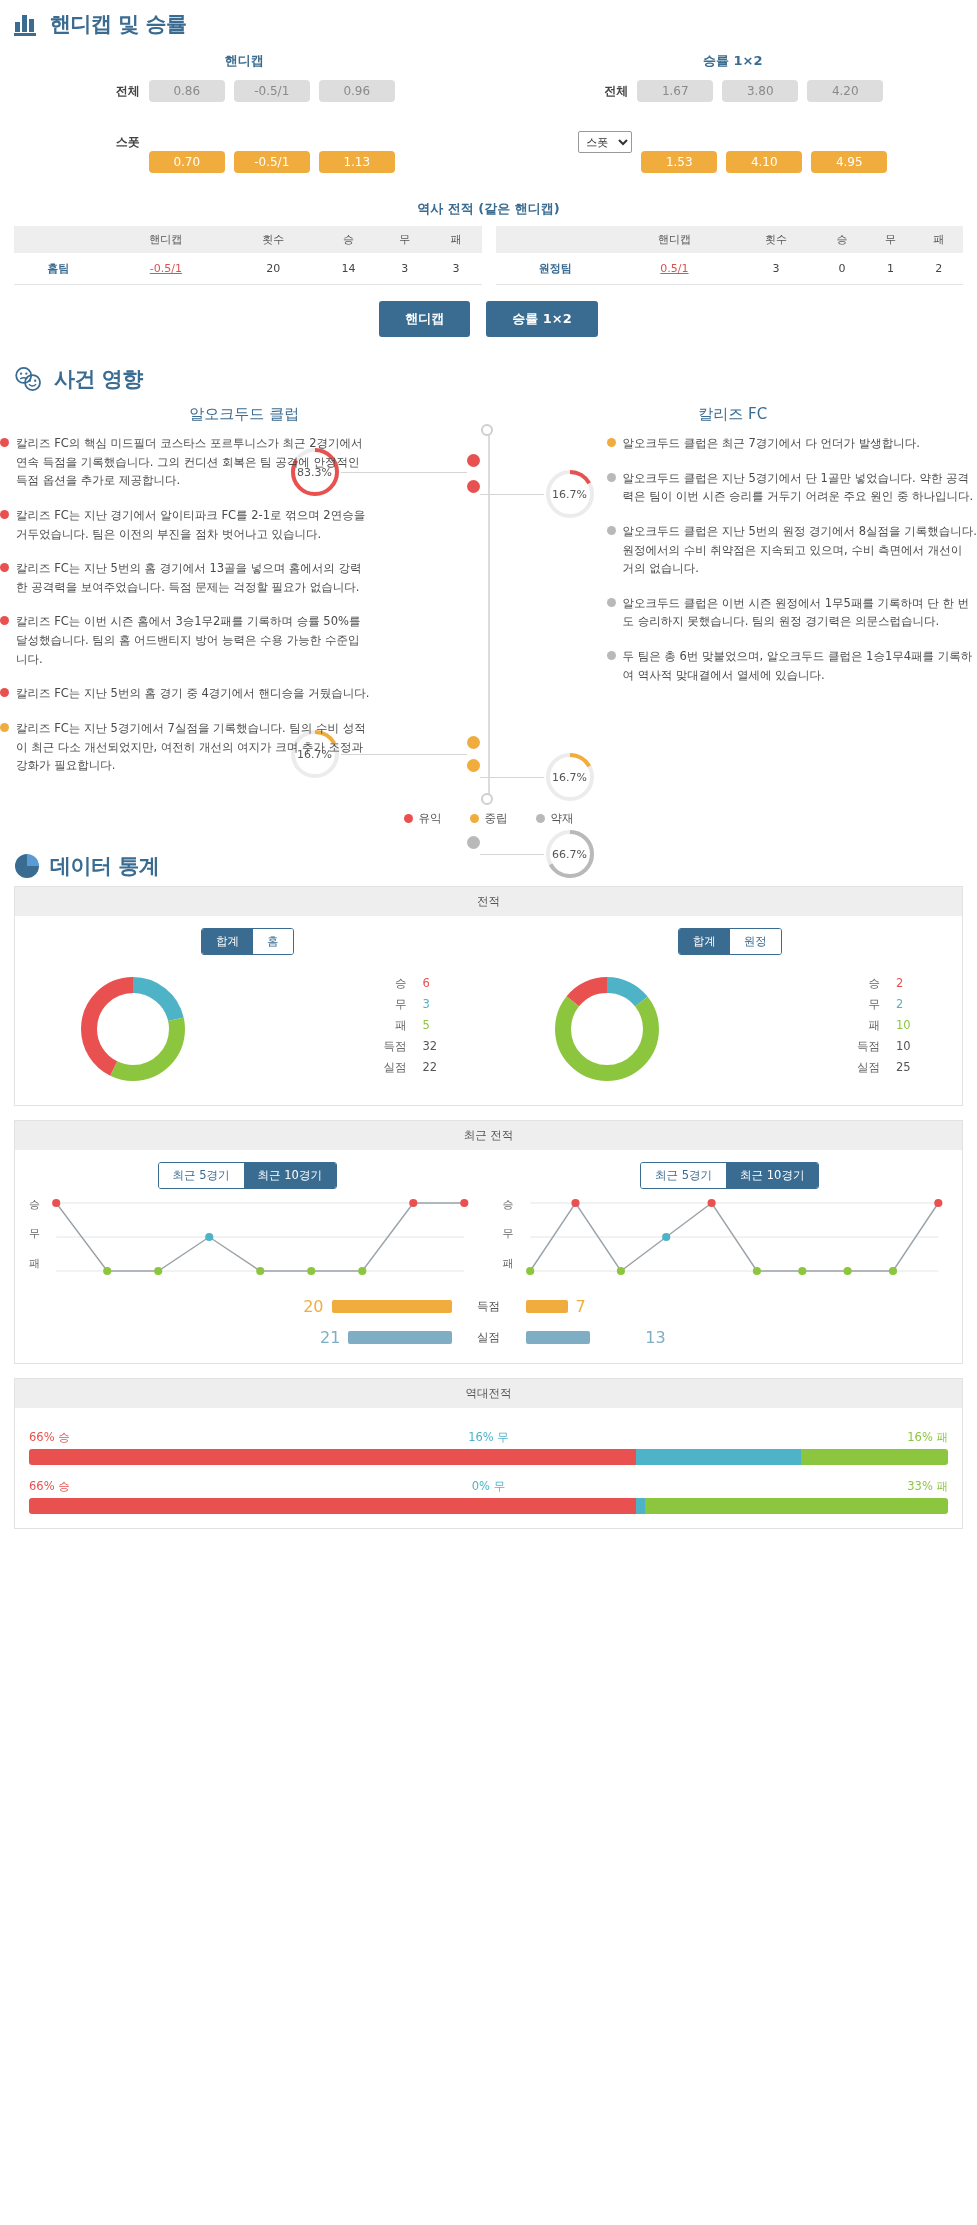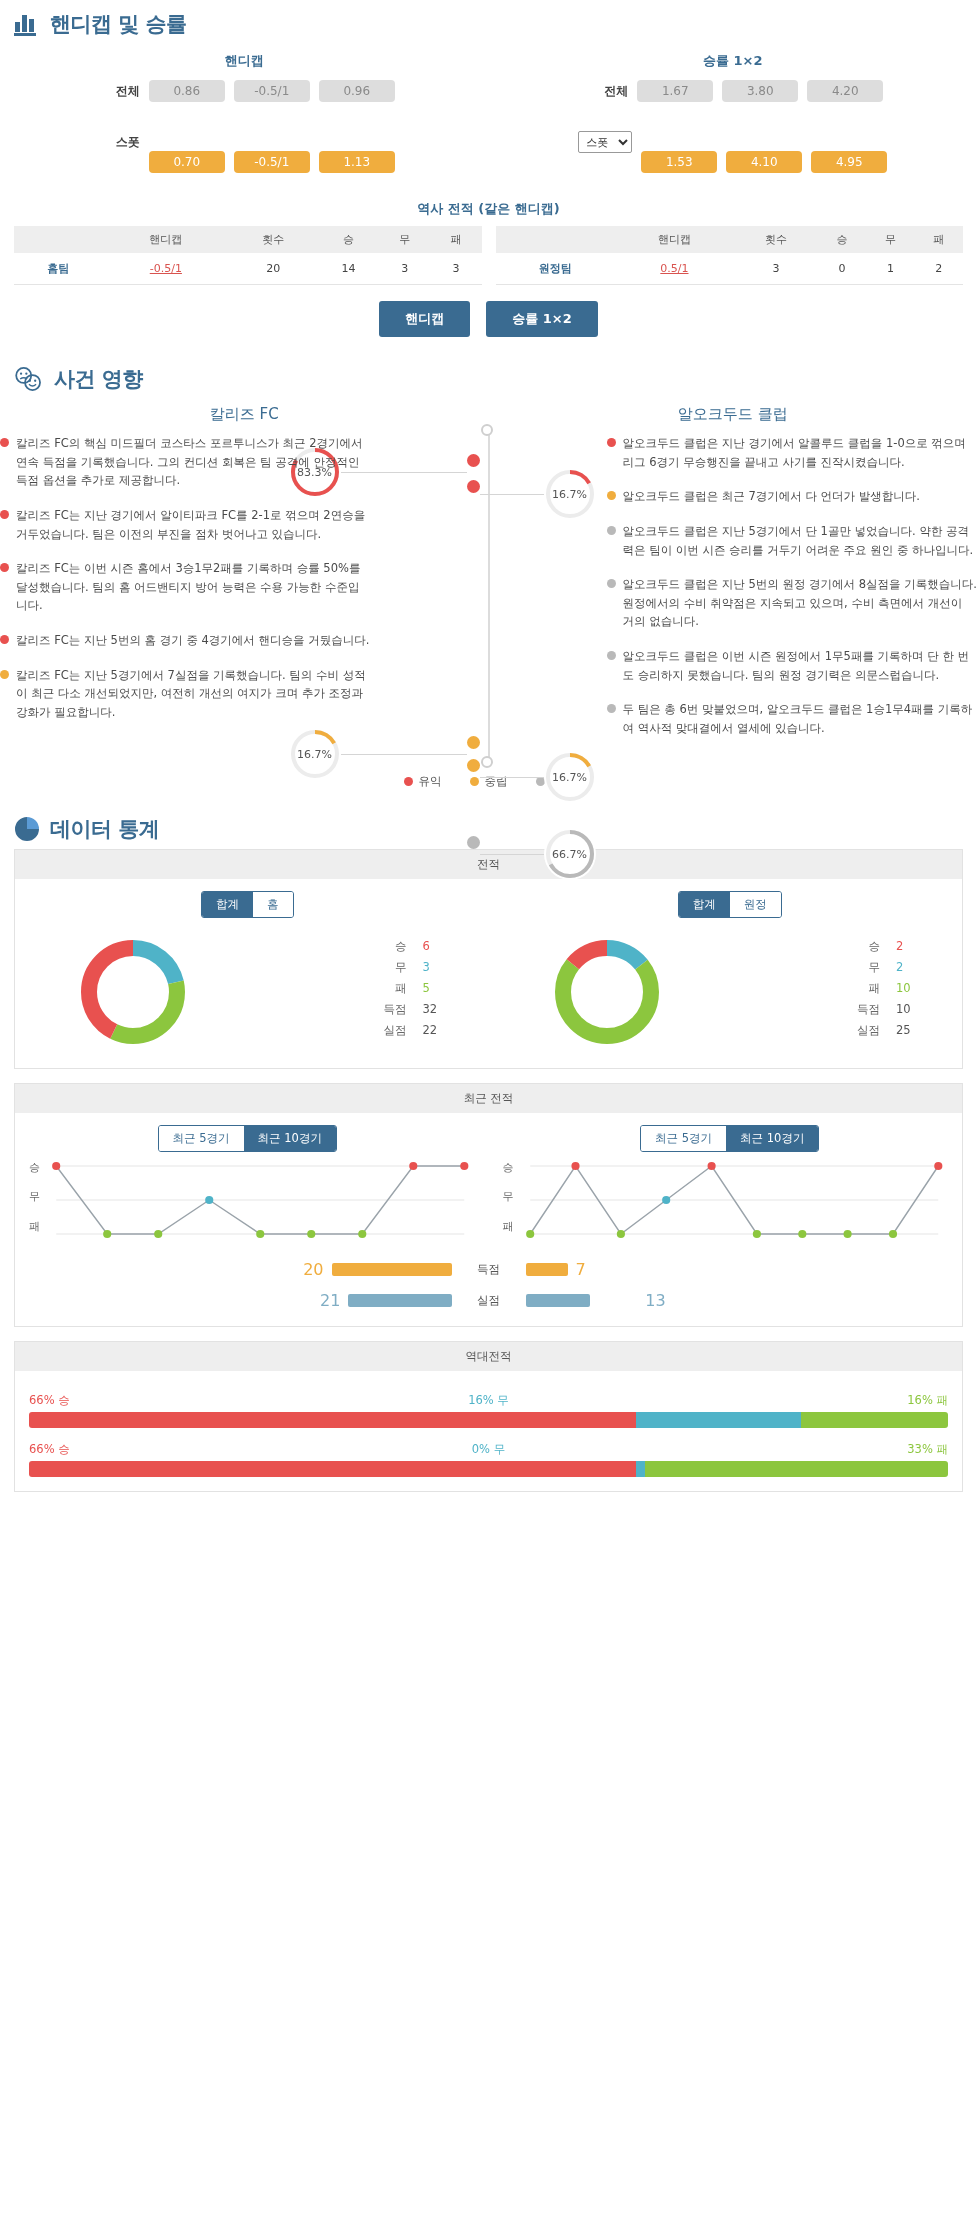--- a/index.html
+++ b/index.html
@@ -363,22 +363,22 @@
     <path d="M7 14 Q11 11 15 14" fill="none" stroke="#3a6b91" stroke-width="1.6"></path>
     <circle cx="21" cy="18" r="8.5" fill="none" stroke="#3a6b91" stroke-width="2"></circle>
     <circle cx="18" cy="16" r="1.3" fill="#3a6b91"></circle>
       <circle cx="24" cy="16" r="1.3" fill="#3a6b91"></circle>
     <path d="M17 20 Q21 24 25 20" fill="none" stroke="#3a6b91" stroke-width="1.6"></path>
   </svg>
   <span class="sec-title">사건 영향</span>
 </div>
 
 <div class="ev-teams">
+  <div class="ev-team-name">알오크두드 클럽</div>
   <div class="ev-team-name">칼리즈 FC</div>
-  <div class="ev-team-name">알오크두드 클럽</div>
 </div>
 
 <div class="ev-body">
   <div class="ev-axis"></div>
   <div class="ev-axis-cap" style="top:-4px"></div>
   <div class="ev-axis-cap" style="bottom:-4px"></div>
 
   <div id="gauge-layer">
       <div class="gauge" style="left: 288.5px; top: 18px;">
         <svg width="52" height="52" viewBox="0 0 52 52" style="position: absolute; left: 0px; top: 0px;">
@@ -432,36 +432,36 @@
         <div class="ev-item">
           <span class="ev-dot good"></span>
           <div class="ev-text">칼리즈 FC의 핵심 미드필더 코스타스 포르투니스가 최근 2경기에서 연속 득점을 기록했습니다. 그의 컨디션 회복은 팀 공격에 안정적인 득점 옵션을 추가로 제공합니다.</div>
         </div>
         <div class="ev-item">
           <span class="ev-dot good"></span>
           <div class="ev-text">칼리즈 FC는 지난 경기에서 알이티파크 FC를 2-1로 꺾으며 2연승을 거두었습니다. 팀은 이전의 부진을 점차 벗어나고 있습니다.</div>
         </div>
         <div class="ev-item">
           <span class="ev-dot good"></span>
+          <div class="ev-text">칼리즈 FC는 지난 5번의 홈 경기에서 13골을 넣으며 홈에서의 강력한 공격력을 보여주었습니다. 득점 문제는 걱정할 필요가 없습니다.</div>
+        </div>
+        <div class="ev-item">
+          <span class="ev-dot good"></span>
           <div class="ev-text">칼리즈 FC는 이번 시즌 홈에서 3승1무2패를 기록하며 승률 50%를 달성했습니다. 팀의 홈 어드밴티지 방어 능력은 수용 가능한 수준입니다.</div>
         </div>
         <div class="ev-item">
           <span class="ev-dot good"></span>
           <div class="ev-text">칼리즈 FC는 지난 5번의 홈 경기 중 4경기에서 핸디승을 거뒀습니다.</div>
         </div>
         <div class="ev-item">
           <span class="ev-dot neutral"></span>
           <div class="ev-text">칼리즈 FC는 지난 5경기에서 7실점을 기록했습니다. 팀의 수비 성적이 최근 다소 개선되었지만, 여전히 개선의 여지가 크며 추가 조정과 강화가 필요합니다.</div>
         </div>
       </div>
     <div class="ev-right" id="away-events">
-        <div class="ev-item">
-          <span class="ev-dot good"></span>
-          <div class="ev-text">알오크두드 클럽은 지난 경기에서 알콜루드 클럽을 1-0으로 꺾으며 리그 6경기 무승행진을 끝내고 사기를 진작시켰습니다.</div>
-        </div>
         <div class="ev-item">
           <span class="ev-dot neutral"></span>
           <div class="ev-text">알오크두드 클럽은 최근 7경기에서 다 언더가 발생합니다.</div>
         </div>
         <div class="ev-item">
           <span class="ev-dot bad"></span>
           <div class="ev-text">알오크두드 클럽은 지난 5경기에서 단 1골만 넣었습니다. 약한 공격력은 팀이 이번 시즌 승리를 거두기 어려운 주요 원인 중 하나입니다.</div>
         </div>
         <div class="ev-item">
           <span class="ev-dot bad"></span>

